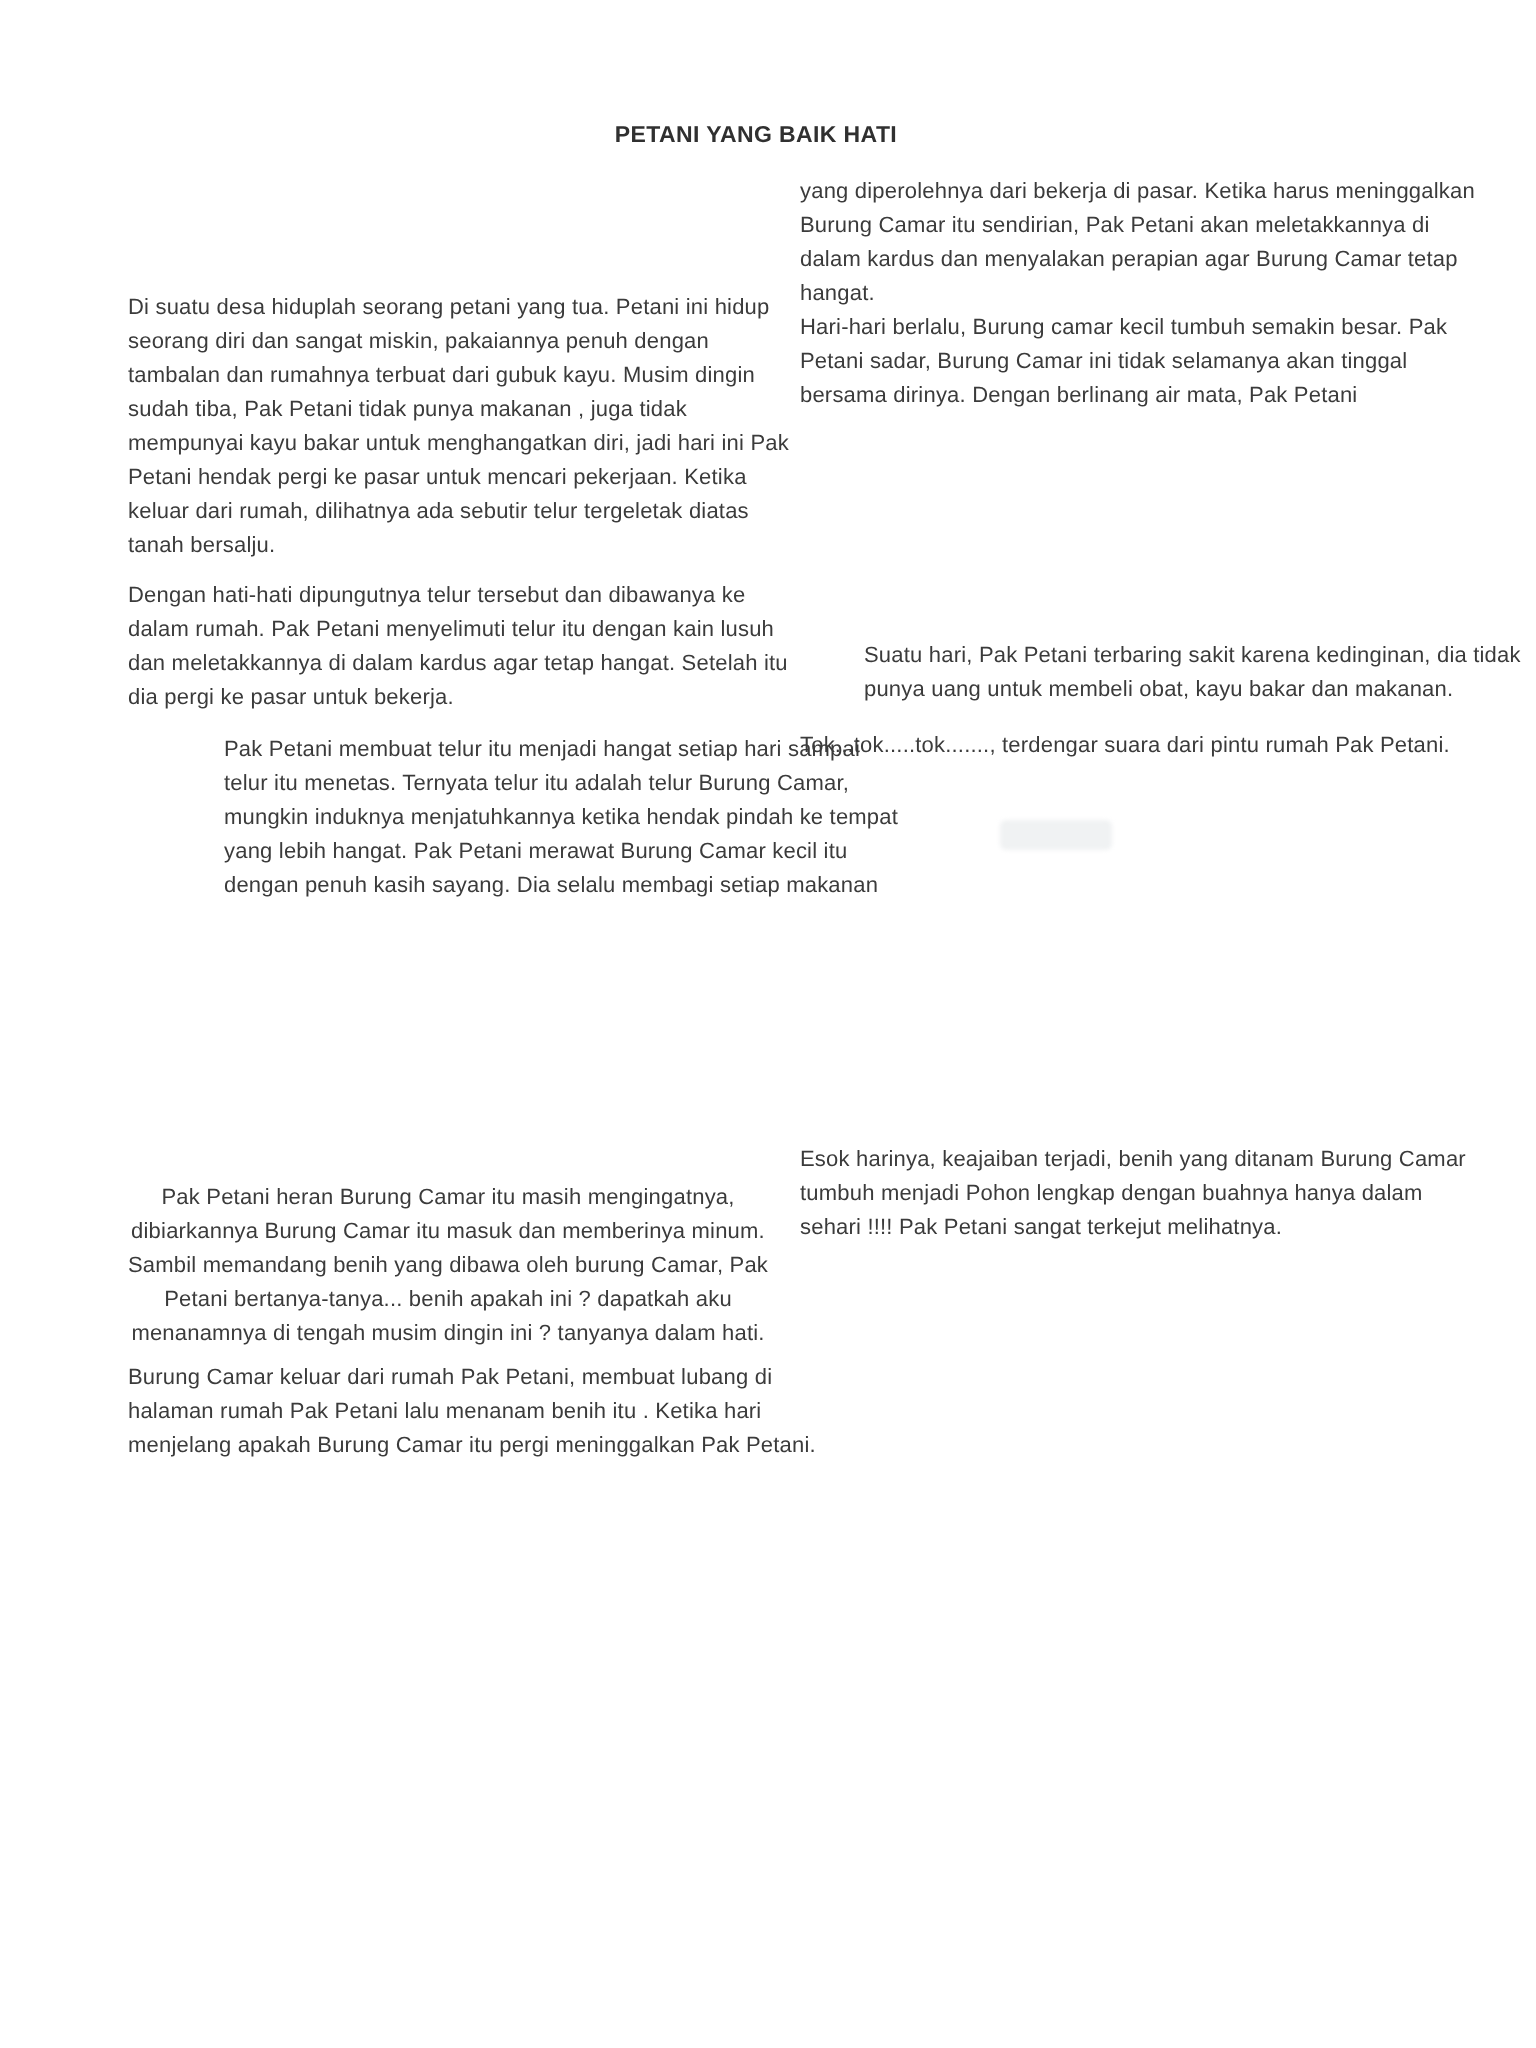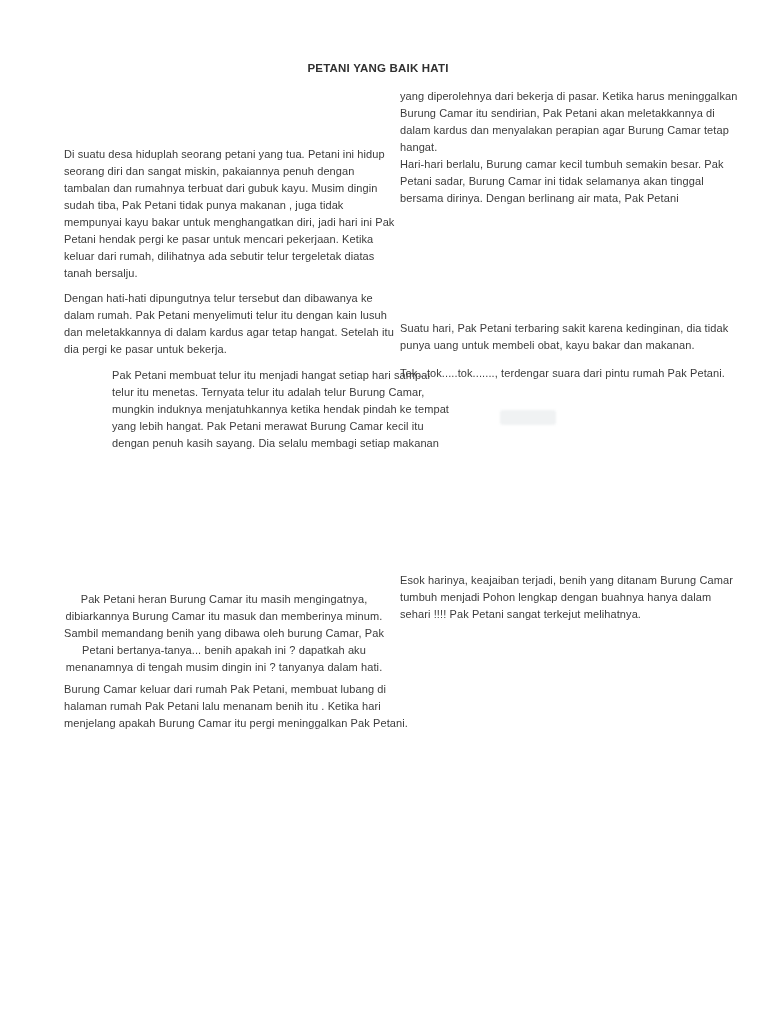--- a/index.html
+++ b/index.html
@@ -41,21 +41,21 @@
 
   .l0 { top: 146px; }
   .l1 { top: 290px; }
   .l2 { top: 367px; margin-left: 48px; }
   .l3 { top: 591px; text-align: center; }
   .l4 { top: 681px; }
 
   .r0 { top: 88px; }
   .r1 { top: 156px; }
   .r2 { top: 277px; }
-  .r3 { top: 320px; }
+  .r3 { top: 320px; margin-left: 32px; }
   .r4 { top: 365px; }
   .r5 { top: 397px; }
   .r6 { top: 572px; }
   .r7 { top: 655px; }
 
   .smudge {
     position: absolute;
     left: 500px;
     top: 410px;
     width: 56px;

